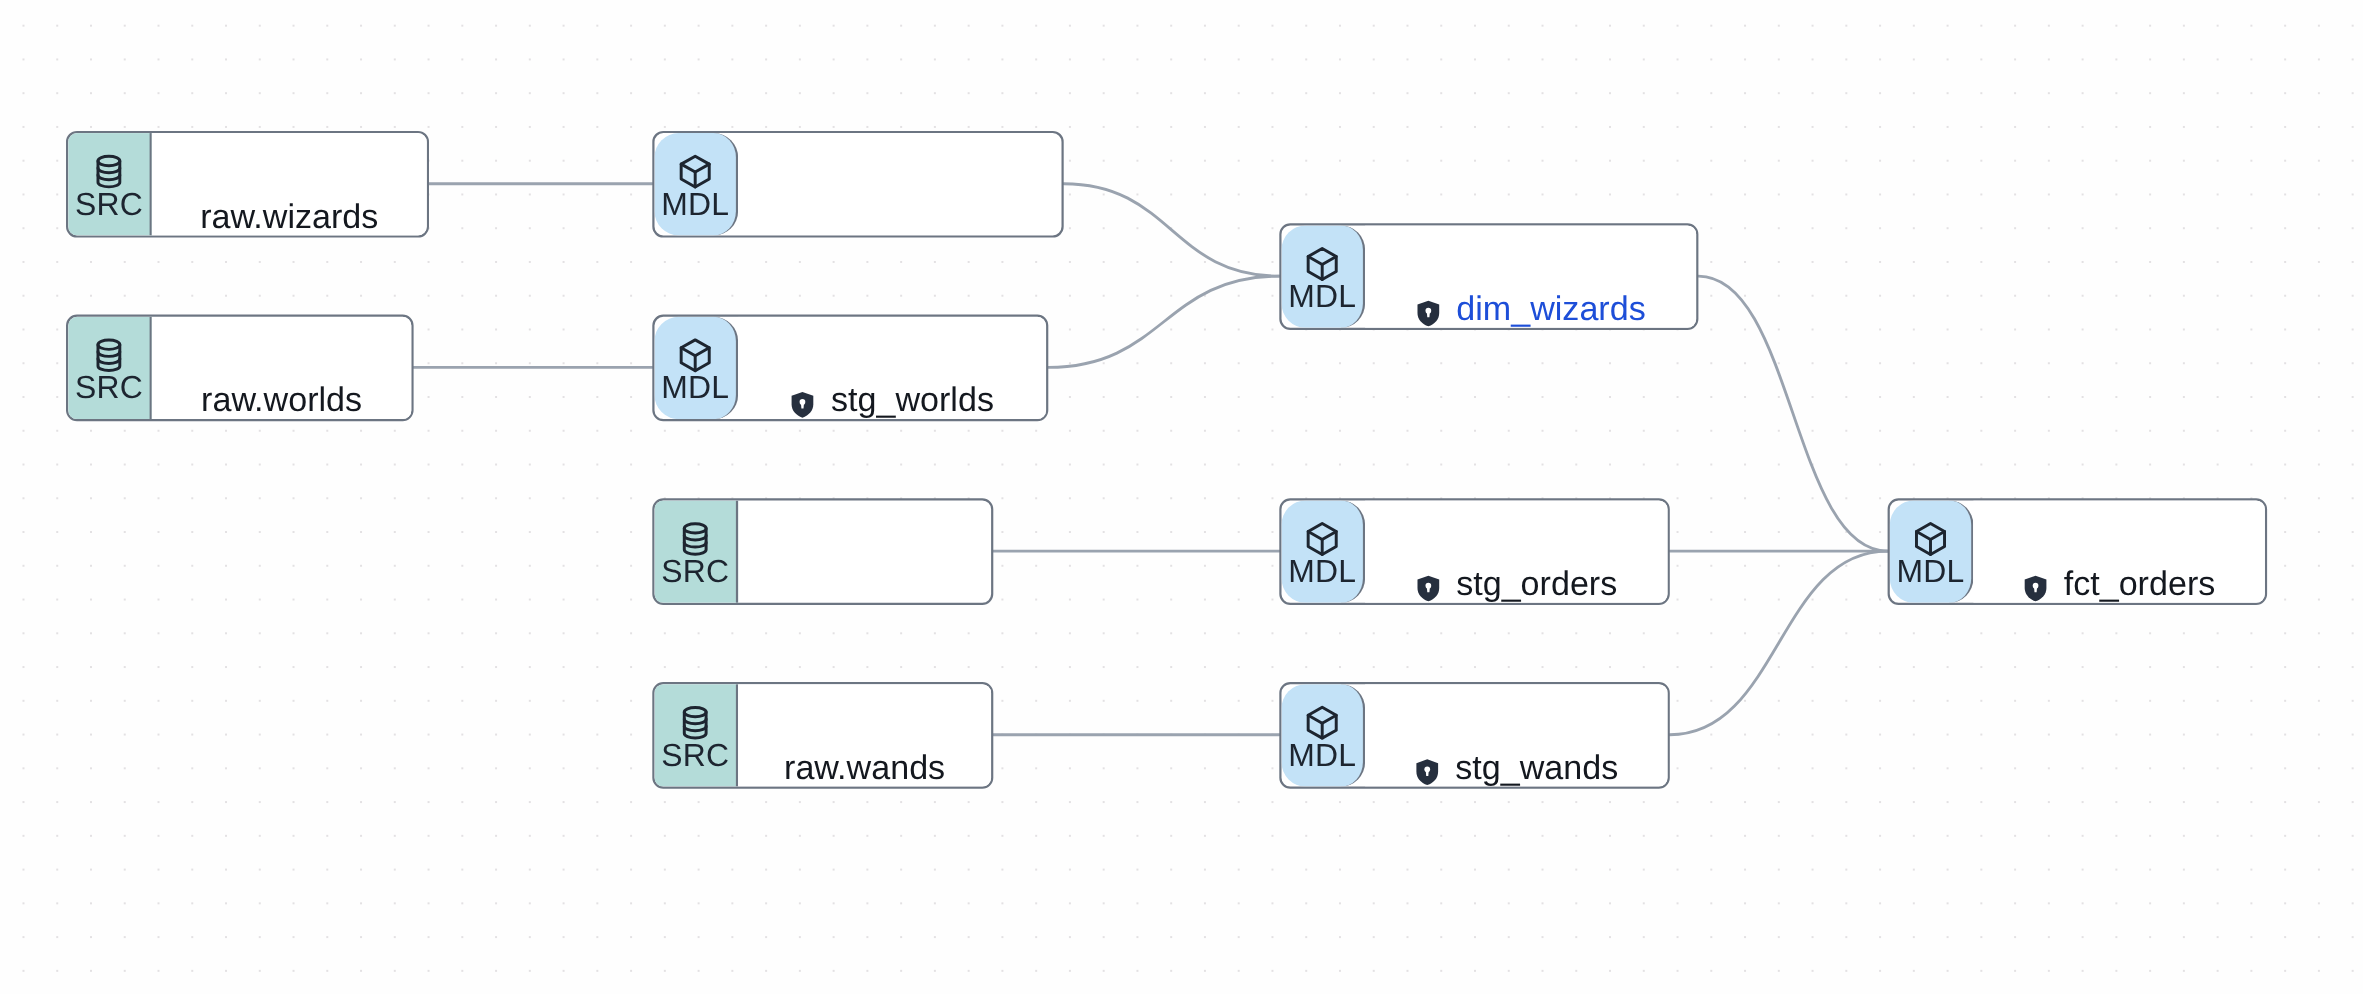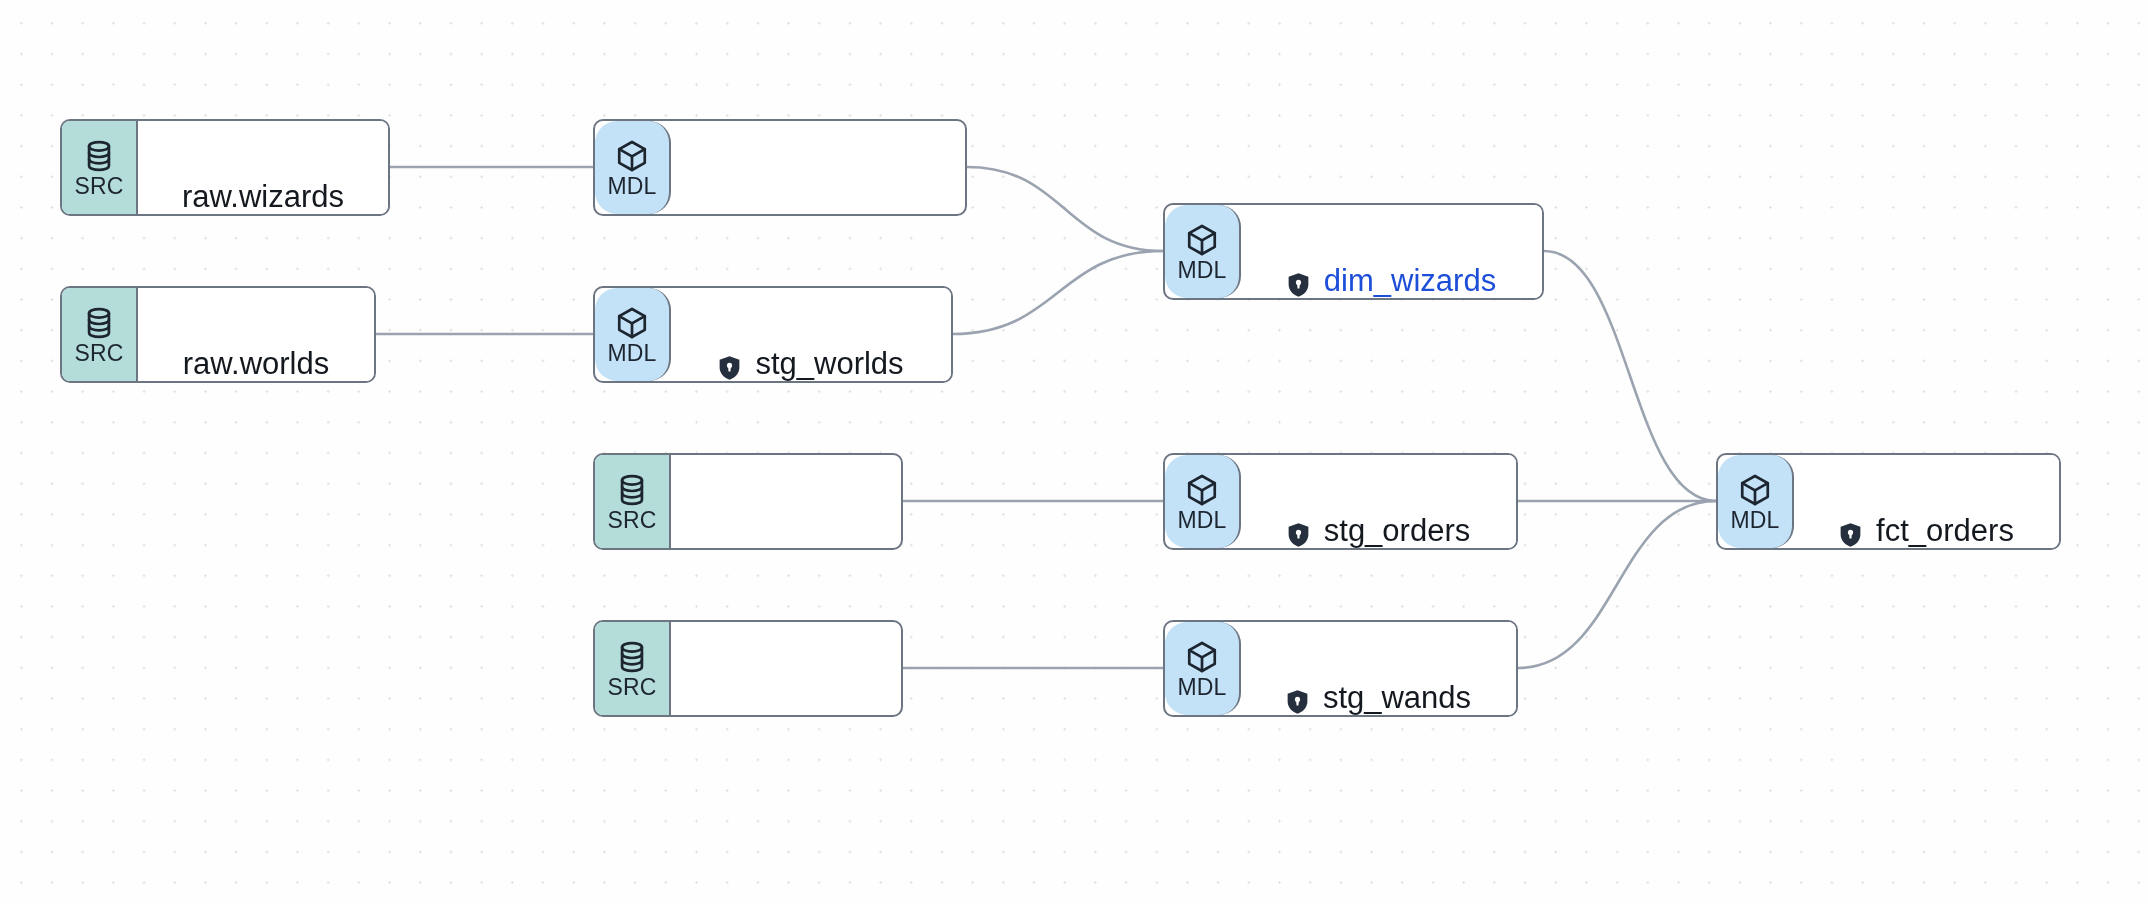--- a/index.html
+++ b/index.html
@@ -67,21 +67,21 @@
   .node.kind-mdl .node-badge { background: #c3e2f7; border-radius: 22px; }
 
   .badge-icon {
     display: block;
     width: 34px;
     height: 34px;
   }
   .badge-icon svg { display: block; }
 
   .badge-text {
-    font-size: 23px;
+    font-size: 29px;
     line-height: 24px;
     color: #1d2530;
     letter-spacing: 0.2px;
     font-family: "Liberation Sans", sans-serif;
   }
 
   .node-body {
     flex: 1 1 auto;
     display: flex;
     align-items: flex-end;
@@ -178,20 +178,24 @@
       <span class="badge-icon">
             <svg viewBox="0 0 24 24" width="34" height="34" fill="none" stroke="#1d2530" stroke-width="1.9" stroke-linecap="round" stroke-linejoin="round">
               <ellipse cx="12" cy="5.2" rx="7" ry="3"></ellipse>
               <path d="M5 5.2v13.6c0 1.66 3.13 3 7 3s7-1.34 7-3V5.2"></path>
               <path d="M5 9.7c0 1.66 3.13 3 7 3s7-1.34 7-3"></path>
               <path d="M5 14.2c0 1.66 3.13 3 7 3s7-1.34 7-3"></path>
             </svg>
           </span>
       <span class="badge-text">SRC</span>
     </div>
+    <div class="node-body">
+
+      <span class="node-label" style="color: rgb(20, 24, 31);">raw.wands</span>
+    </div>
   </div>
       <div class="node kind-mdl" style="left: 593px; top: 119px; width: 374px; height: 97px; border-color: rgb(108, 117, 130);">
     <div class="node-badge" style="border-right-color: rgb(108, 117, 130);">
       <span class="badge-icon">
             <svg viewBox="0 0 24 24" width="34" height="34" fill="none" stroke="#1d2530" stroke-width="1.9" stroke-linecap="round" stroke-linejoin="round">
               <path d="M12 2.1 21 7.2v9.6L12 21.9 3 16.8V7.2z"></path>
               <path d="M3 7.2 12 12.3l9-5.1"></path>
               <path d="M12 12.3v9.6"></path>
             </svg>
           </span>

